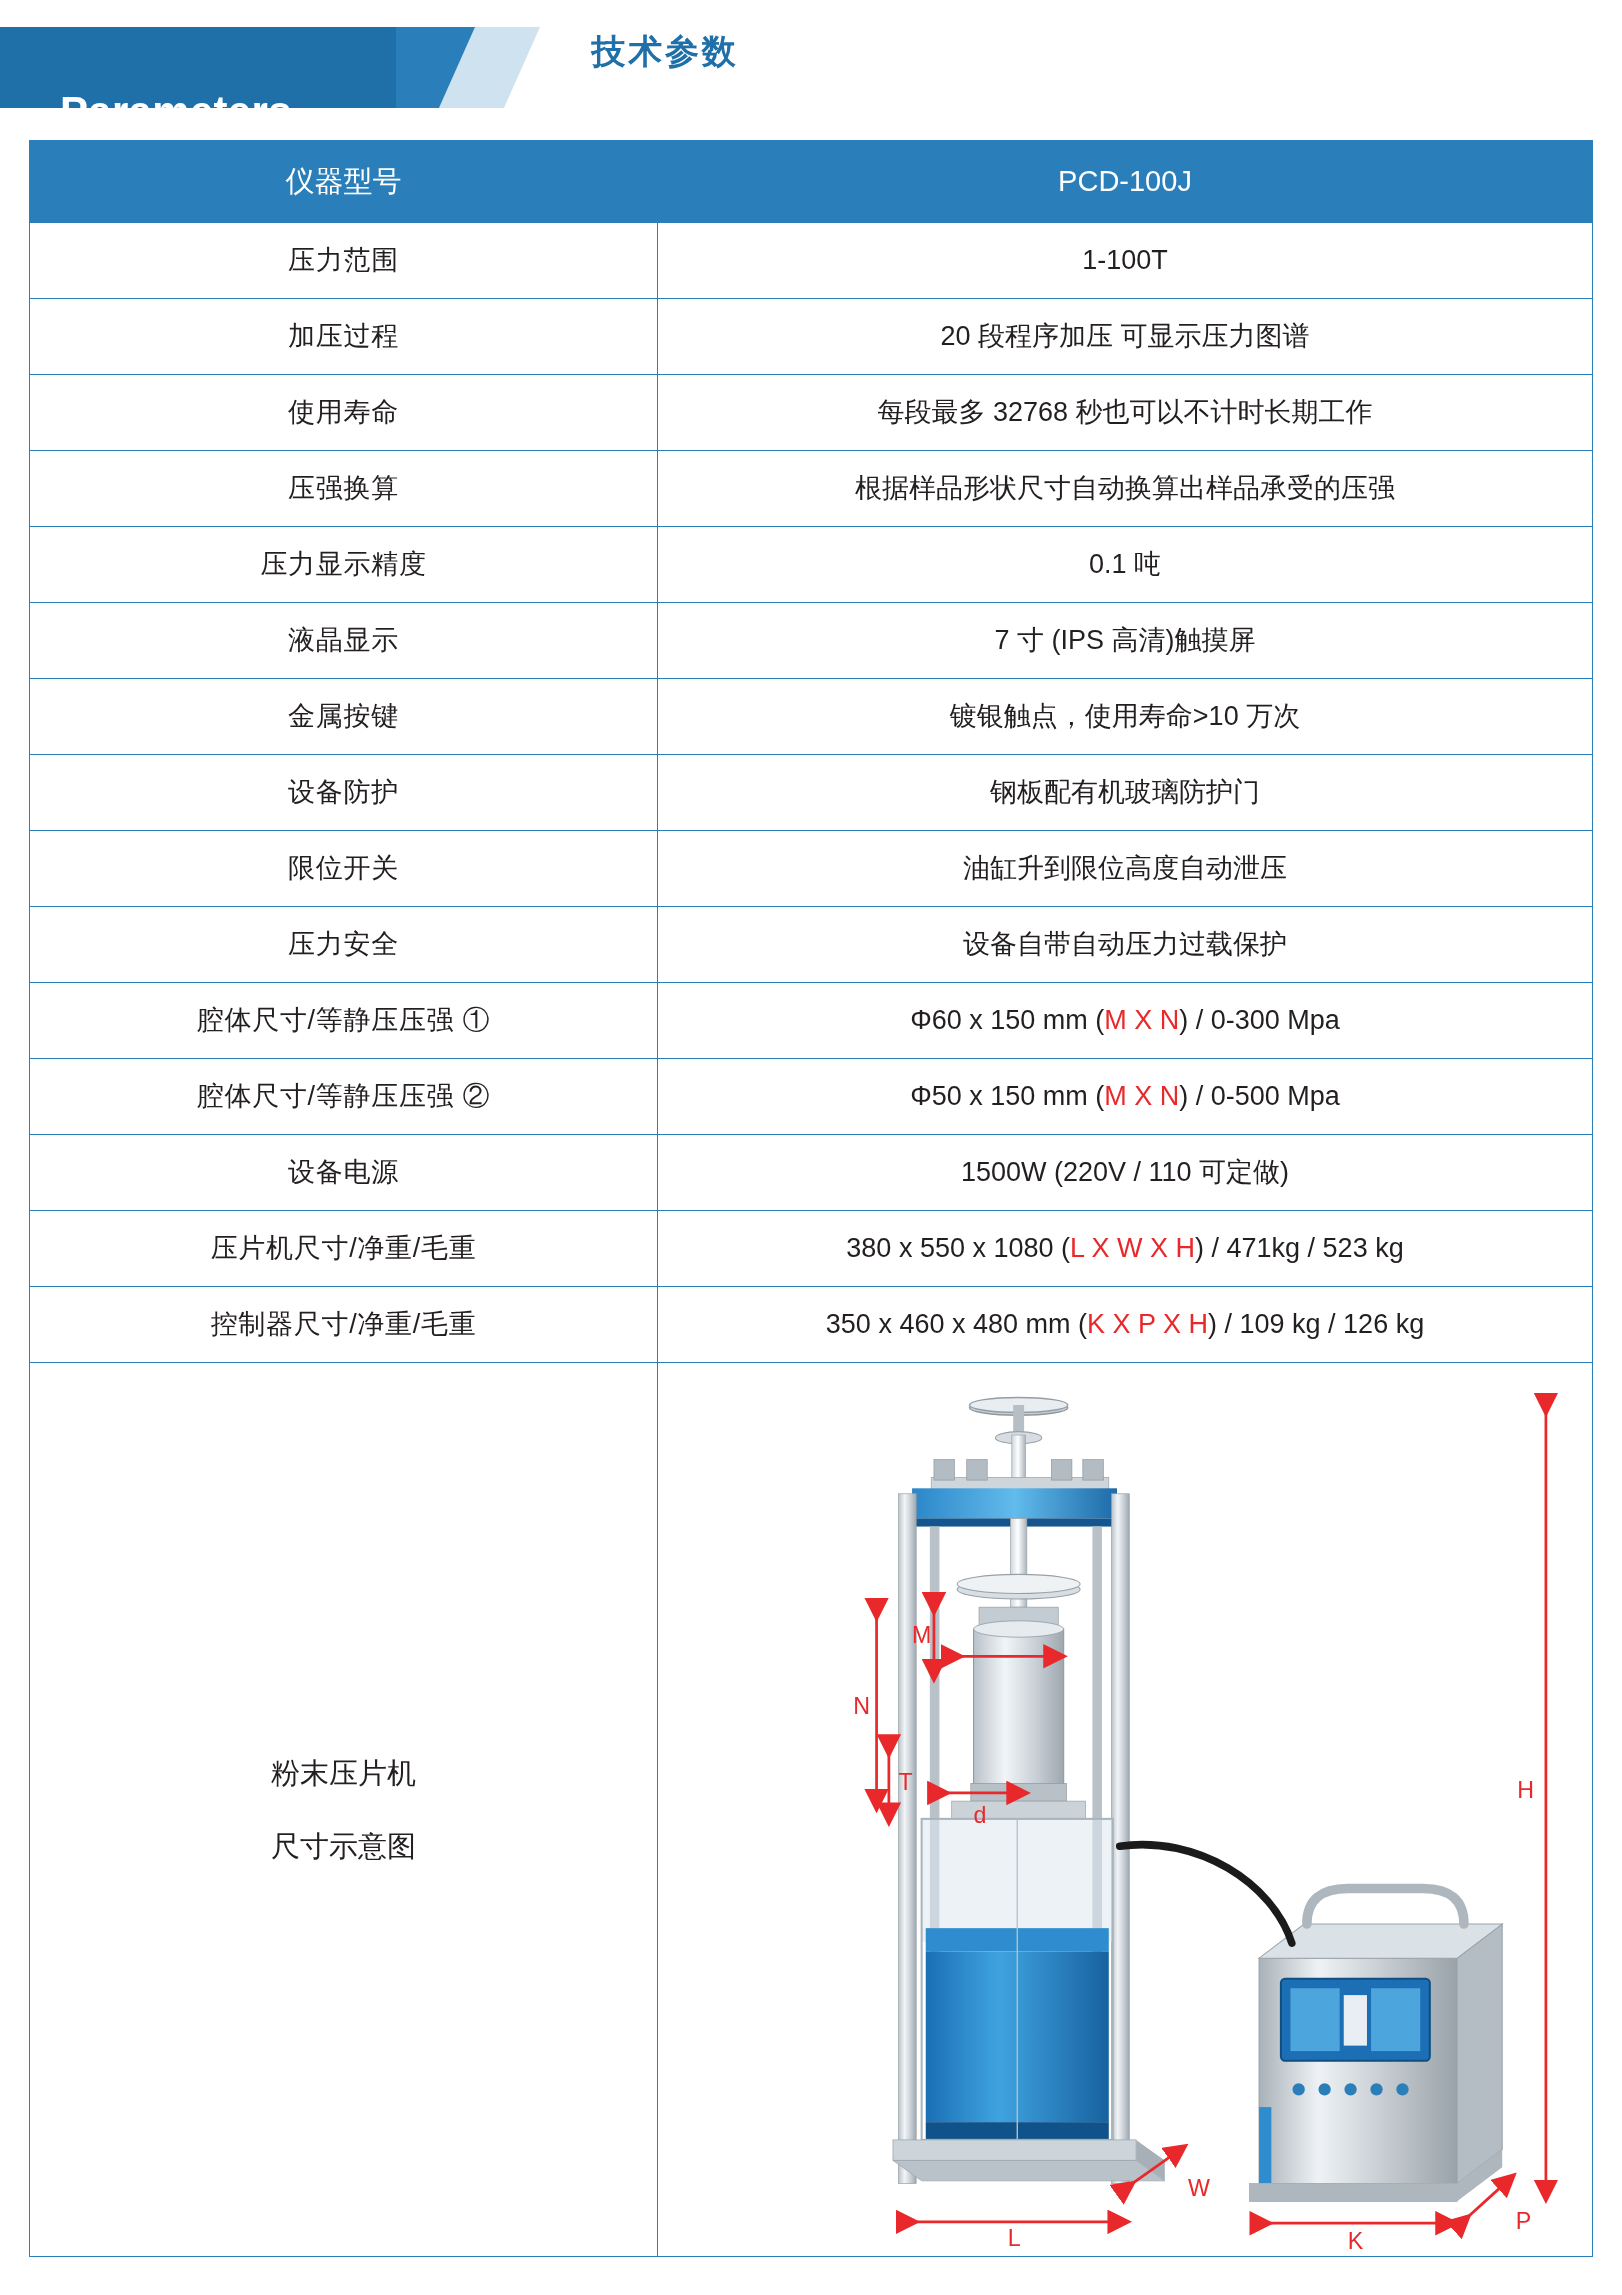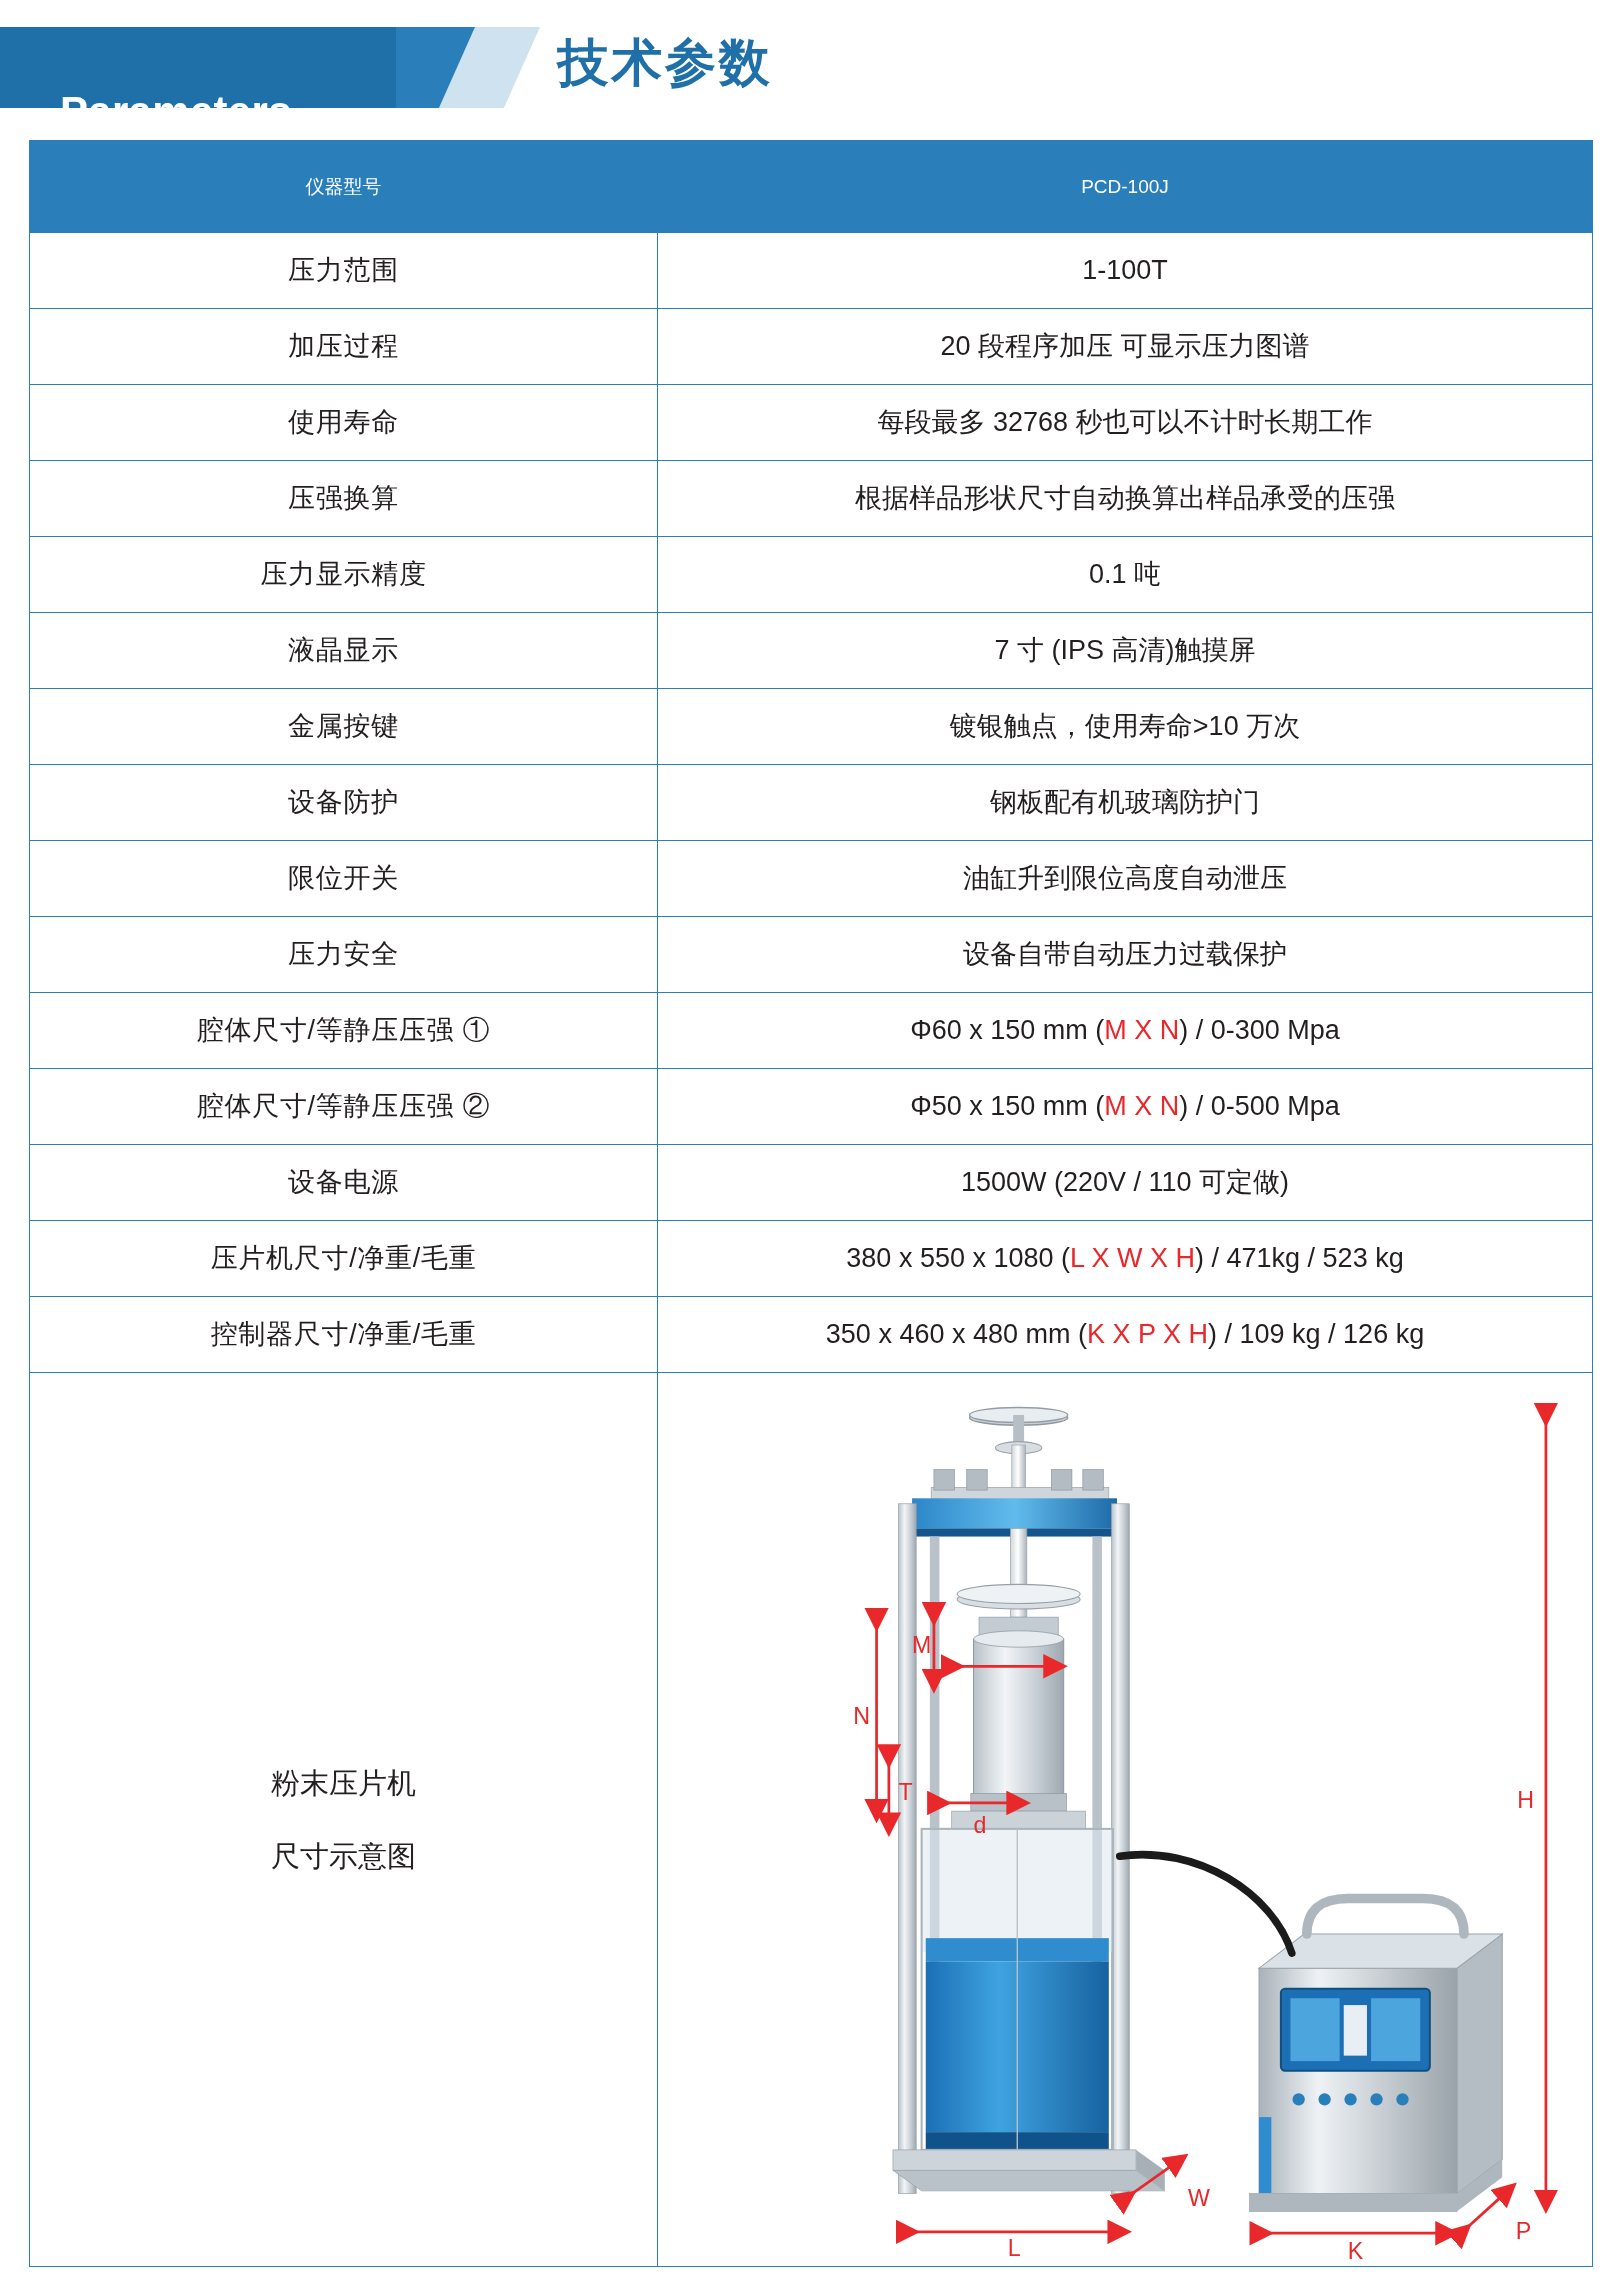--- a/index.html
+++ b/index.html
@@ -61,21 +61,21 @@
     background: #cfe2ef;
     transform: skewX(-24deg);
     transform-origin: top left;
   }
   .hdr-title {
     position: absolute;
     left: 0;
     top: 29px;
     width: 1330px;
     text-align: center;
-    font-size: 51px;
+    font-size: 34px;
     font-weight: bold;
     color: #1f6fa9;
     letter-spacing: 2.7px;
   }
 
   
   .spec-table {
     width: 1564px;
     margin: 0 auto;
     border-collapse: collapse;
@@ -91,22 +91,22 @@
     font-size: 27px;
     color: #231f20;
     height: 76px;
     padding: 4.1px 9.6px;
     line-height: 1.35;
   }
   .spec-table thead th {
     background: #2a7fbb;
     color: #ffffff;
     font-weight: normal;
-    font-size: 19px;
-    height: 92px;
+    font-size: 29px;
+    height: 82px;
     border-color: #2a7fbb;
   }
   .red { color: #e8282a; }
   .cell-label { letter-spacing: 0.7px; }
 
   
   .diagram-row td {
     height: 894px;
     padding: 0;
     vertical-align: middle;

